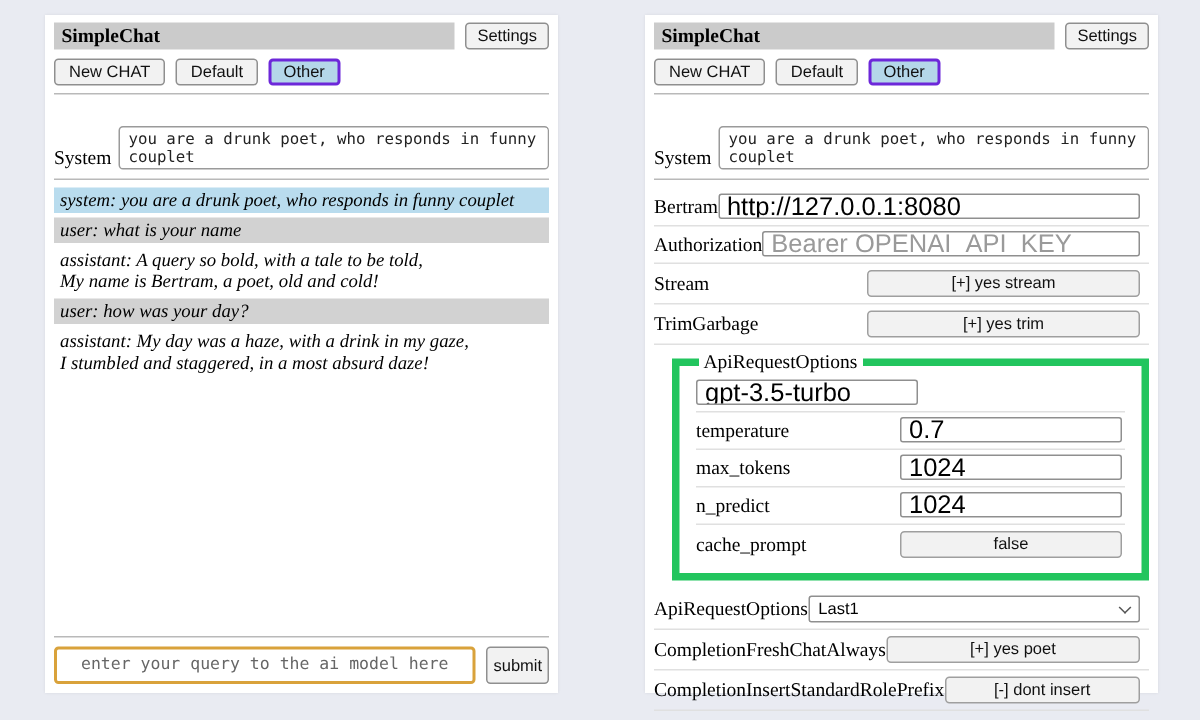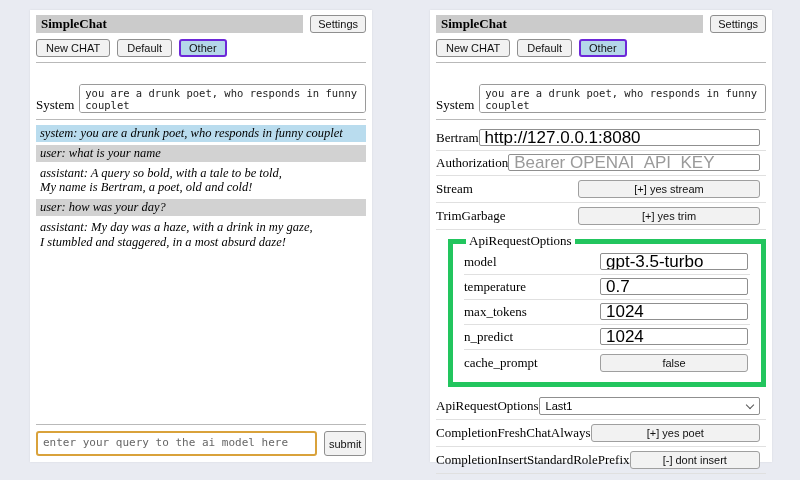--- a/index.html
+++ b/index.html
@@ -61,20 +61,21 @@
   .msg.role-user { background:var(--user_msg_bg); }
   .msg.role-assistant { background:#ffffff; }
   .spacer { flex:1; }
   
   .qrow { display:flex; gap:7px; margin-top:2px; align-items:stretch; }
   .qrow textarea {
     flex:1; height:25px; resize:none;
     font-family:"DejaVu Sans Mono", monospace; font-size:11px; color:#333;
     border:1px solid #9a9a9a; border-radius:3px; padding:3px 5px;
     outline:none;
+    text-align:center;
   }
   .qrow textarea.focused { border:2px solid var(--query_focus_border); }
   .qrow textarea::placeholder { color:#666; }
   .qrow .submit { width:42px; padding:2px 4px; }
   
   .settings { margin-top:2px; }
   .srow {
     display:flex; align-items:center;
     padding:3px 0 4px 0;
     border-bottom:1px solid #e0e0e0;
@@ -176,21 +177,20 @@
       <div class="ctl"><button class="sbtn">[+] yes stream</button></div>
     </div>
     <div class="srow">
       <label>TrimGarbage</label>
       <div class="ctl"><button class="sbtn">[+] yes trim</button></div>
     </div>
 
     <fieldset>
       <legend>ApiRequestOptions</legend>
       <div class="srow">
-        <label>model</label>
         <input class="sinput ctl" value="gpt-3.5-turbo" style="">
       </div>
       <div class="srow">
         <label>temperature</label>
         <input class="sinput ctl" value="0.7" style="">
       </div>
       <div class="srow">
         <label>max_tokens</label>
         <input class="sinput ctl" value="1024" style="">
       </div>

